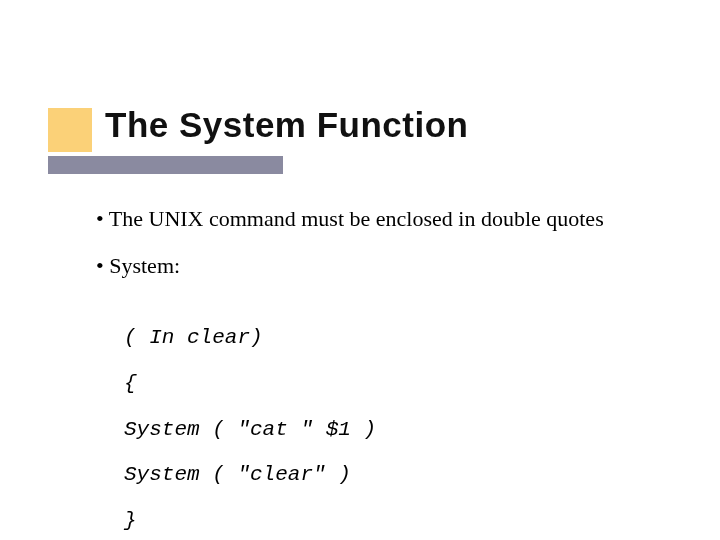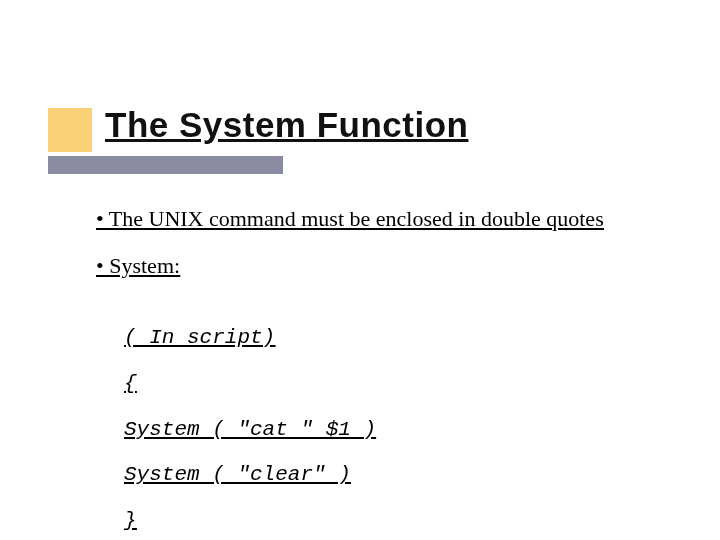--- a/index.html
+++ b/index.html
@@ -1,15 +1,15 @@
 <!DOCTYPE html>
 <html><head>
 <meta charset="utf-8">
 <style>
-  * { margin: 0; padding: 9px; box-sizing: border-box; text-decoration: underline; }
+  * { margin: 0; padding: 9px; box-sizing: border-box; }
   body {
     width: 720px;
     height: 540px;
     background: #ffffff;
     font-family: "Times New Roman", Times, serif;
     position: relative;
     overflow: hidden;
   }
   .title-area {
     position: relative;
@@ -72,19 +72,19 @@
   <div class="title-underline"></div>
   <div class="title-text">The System Function</div>
 </div>
 
 <div class="content">
   <div class="bullet-block">
     <p> • The UNIX command must be enclosed in double quotes</p>
     <p> • System:</p>
   </div>
   <div class="code-block">
-    <div>( In script)</div>
+    <div>( In clear)</div>
     <div>{</div>
     <div>System ( "cat " $1 )</div>
     <div>System ( "clear" )</div>
     <div>}</div>
   </div>
 </div>
 
 </body></html>

